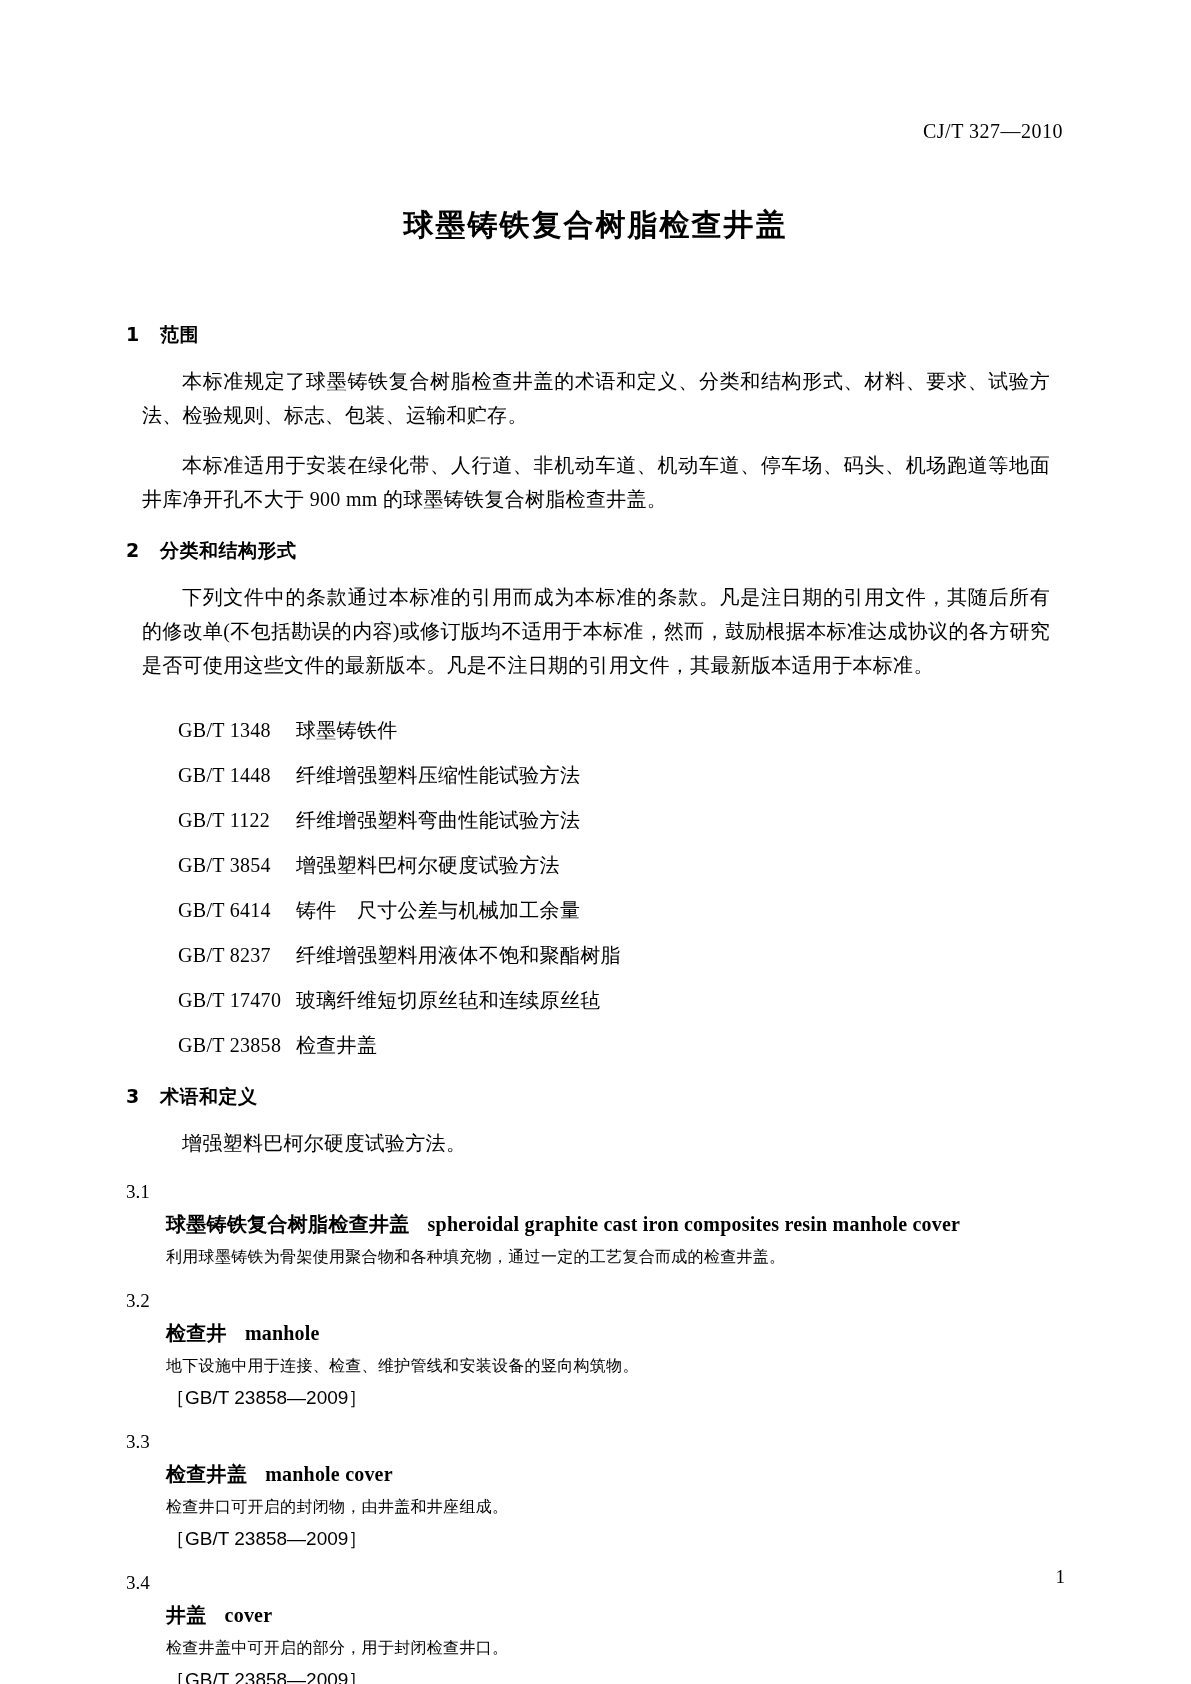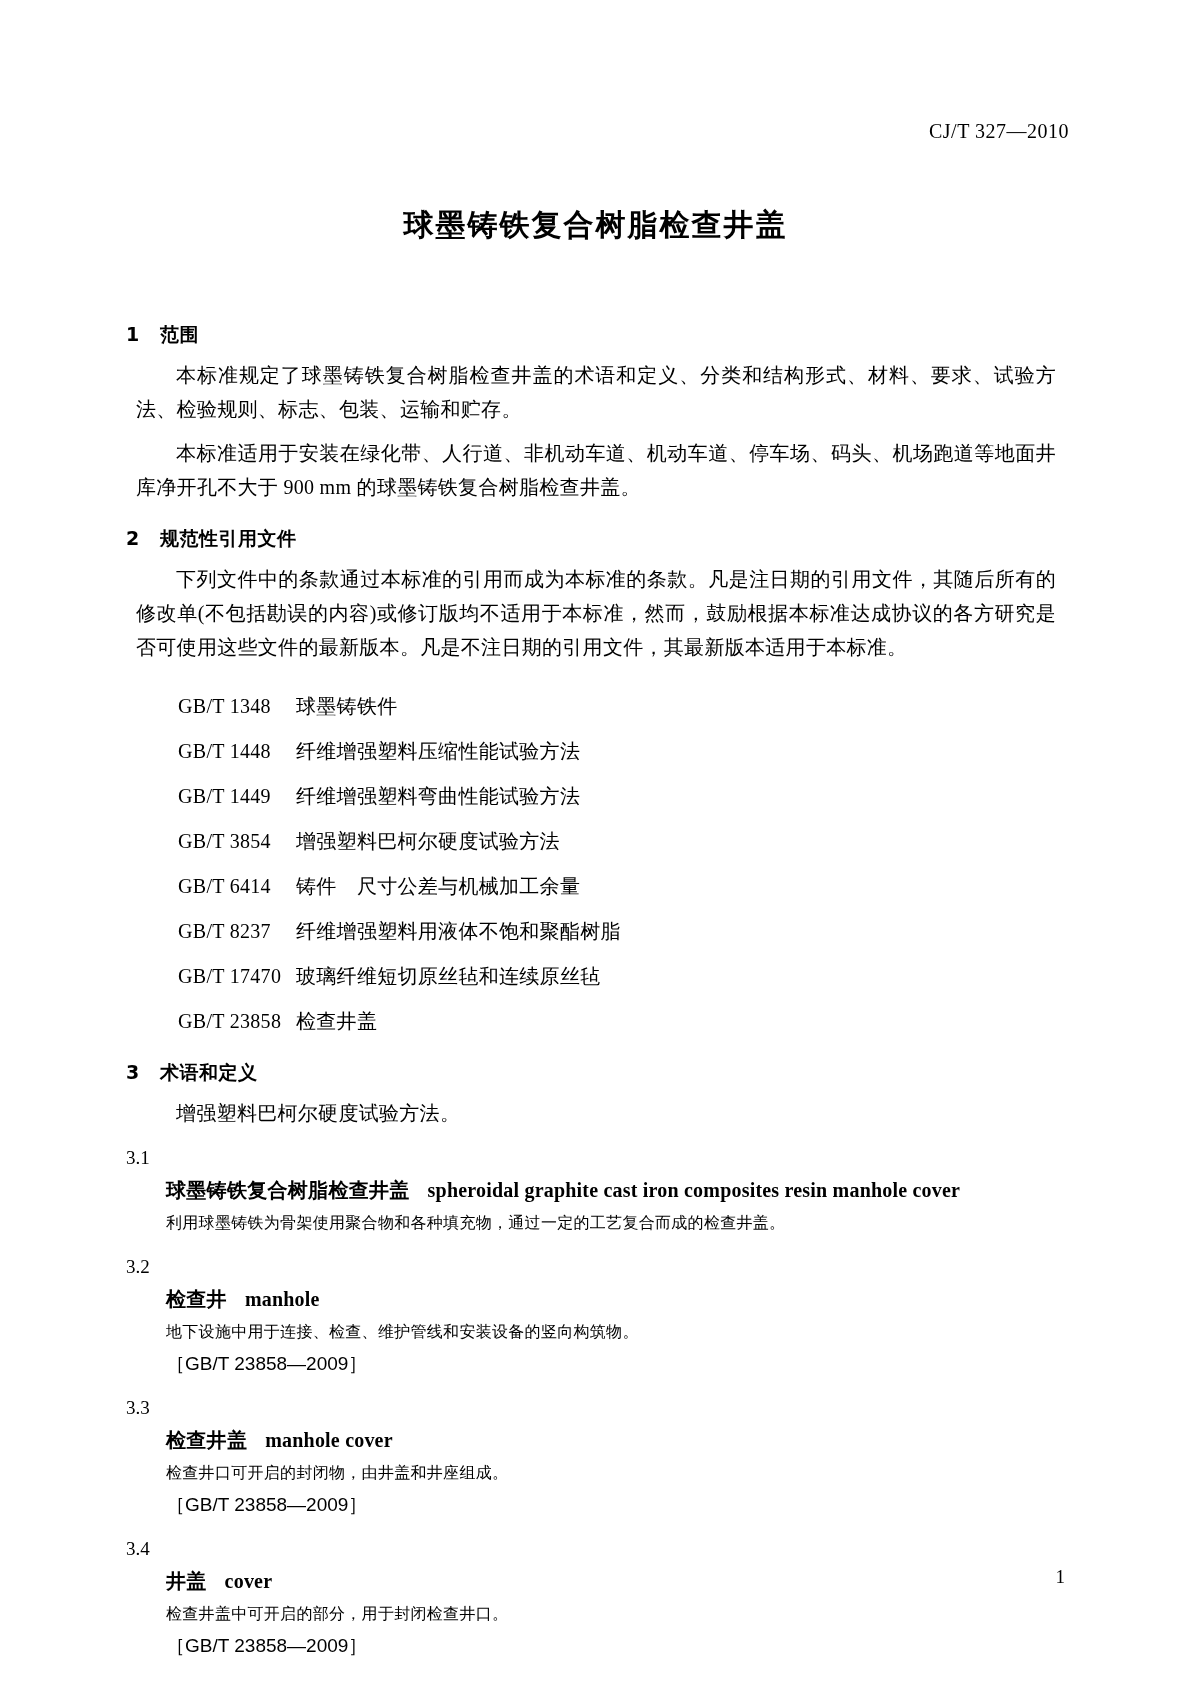--- a/index.html
+++ b/index.html
@@ -17,21 +17,21 @@
   .page {
     position: relative;
     width: 1191px;
     height: 1684px;
     box-sizing: border-box;
     padding: 0;
   }
   .header-code {
     position: absolute;
     top: 120px;
-    right: 122px;
+    right: 128px;
     font-size: 20px;
     letter-spacing: 0.5px;
     font-family: "Liberation Serif", serif;
   }
   .doc-title {
     position: absolute;
     top: 205px;
     left: 0;
     width: 1191px;
     text-align: center;
@@ -56,21 +56,21 @@
   }
   .sec-head .num {
     display: inline-block;
     min-width: 34px;
   }
   .para {
     font-size: 20px;
     line-height: 34px;
     text-align: justify;
     text-indent: 40px;
-    margin: 10px;
+    margin: 16px;
     letter-spacing: 0.3px;
   }
   .ref-item {
     font-size: 20px;
     line-height: 33px;
     margin: 12px;
     padding-left: 40px;
     letter-spacing: 0.3px;
   }
   .ref-item .code {
@@ -131,33 +131,33 @@
 
   <div class="content">
 
     <div class="sec-head">
       <span class="num">1</span><span>范围</span>
     </div>
     <p class="para">本标准规定了球墨铸铁复合树脂检查井盖的术语和定义、分类和结构形式、材料、要求、试验方法、检验规则、标志、包装、运输和贮存。</p>
     <p class="para">本标准适用于安装在绿化带、人行道、非机动车道、机动车道、停车场、码头、机场跑道等地面井库净开孔不大于 900 mm 的球墨铸铁复合树脂检查井盖。</p>
 
     <div class="sec-head">
-      <span class="num">2</span><span>规范性引用文件</span>
+      <span class="num">2</span><span>分类和结构形式</span>
     </div>
     <p class="para">下列文件中的条款通过本标准的引用而成为本标准的条款。凡是注日期的引用文件，其随后所有的修改单(不包括勘误的内容)或修订版均不适用于本标准，然而，鼓励根据本标准达成协议的各方研究是否可使用这些文件的最新版本。凡是不注日期的引用文件，其最新版本适用于本标准。</p>
 
     <div class="block-gap-s"></div>
     <p class="ref-item">
       <span class="code">GB/T 1348</span><span>球墨铸铁件</span>
     </p>
     <p class="ref-item">
       <span class="code">GB/T 1448</span><span>纤维增强塑料压缩性能试验方法</span>
     </p>
     <p class="ref-item">
-      <span class="code">GB/T 1449</span><span>纤维增强塑料弯曲性能试验方法</span>
+      <span class="code">GB/T 1122</span><span>纤维增强塑料弯曲性能试验方法</span>
     </p>
     <p class="ref-item">
       <span class="code">GB/T 3854</span><span>增强塑料巴柯尔硬度试验方法</span>
     </p>
     <p class="ref-item">
       <span class="code">GB/T 6414</span><span>铸件　尺寸公差与机械加工余量</span>
     </p>
     <p class="ref-item">
       <span class="code">GB/T 8237</span><span>纤维增强塑料用液体不饱和聚酯树脂</span>
     </p>

